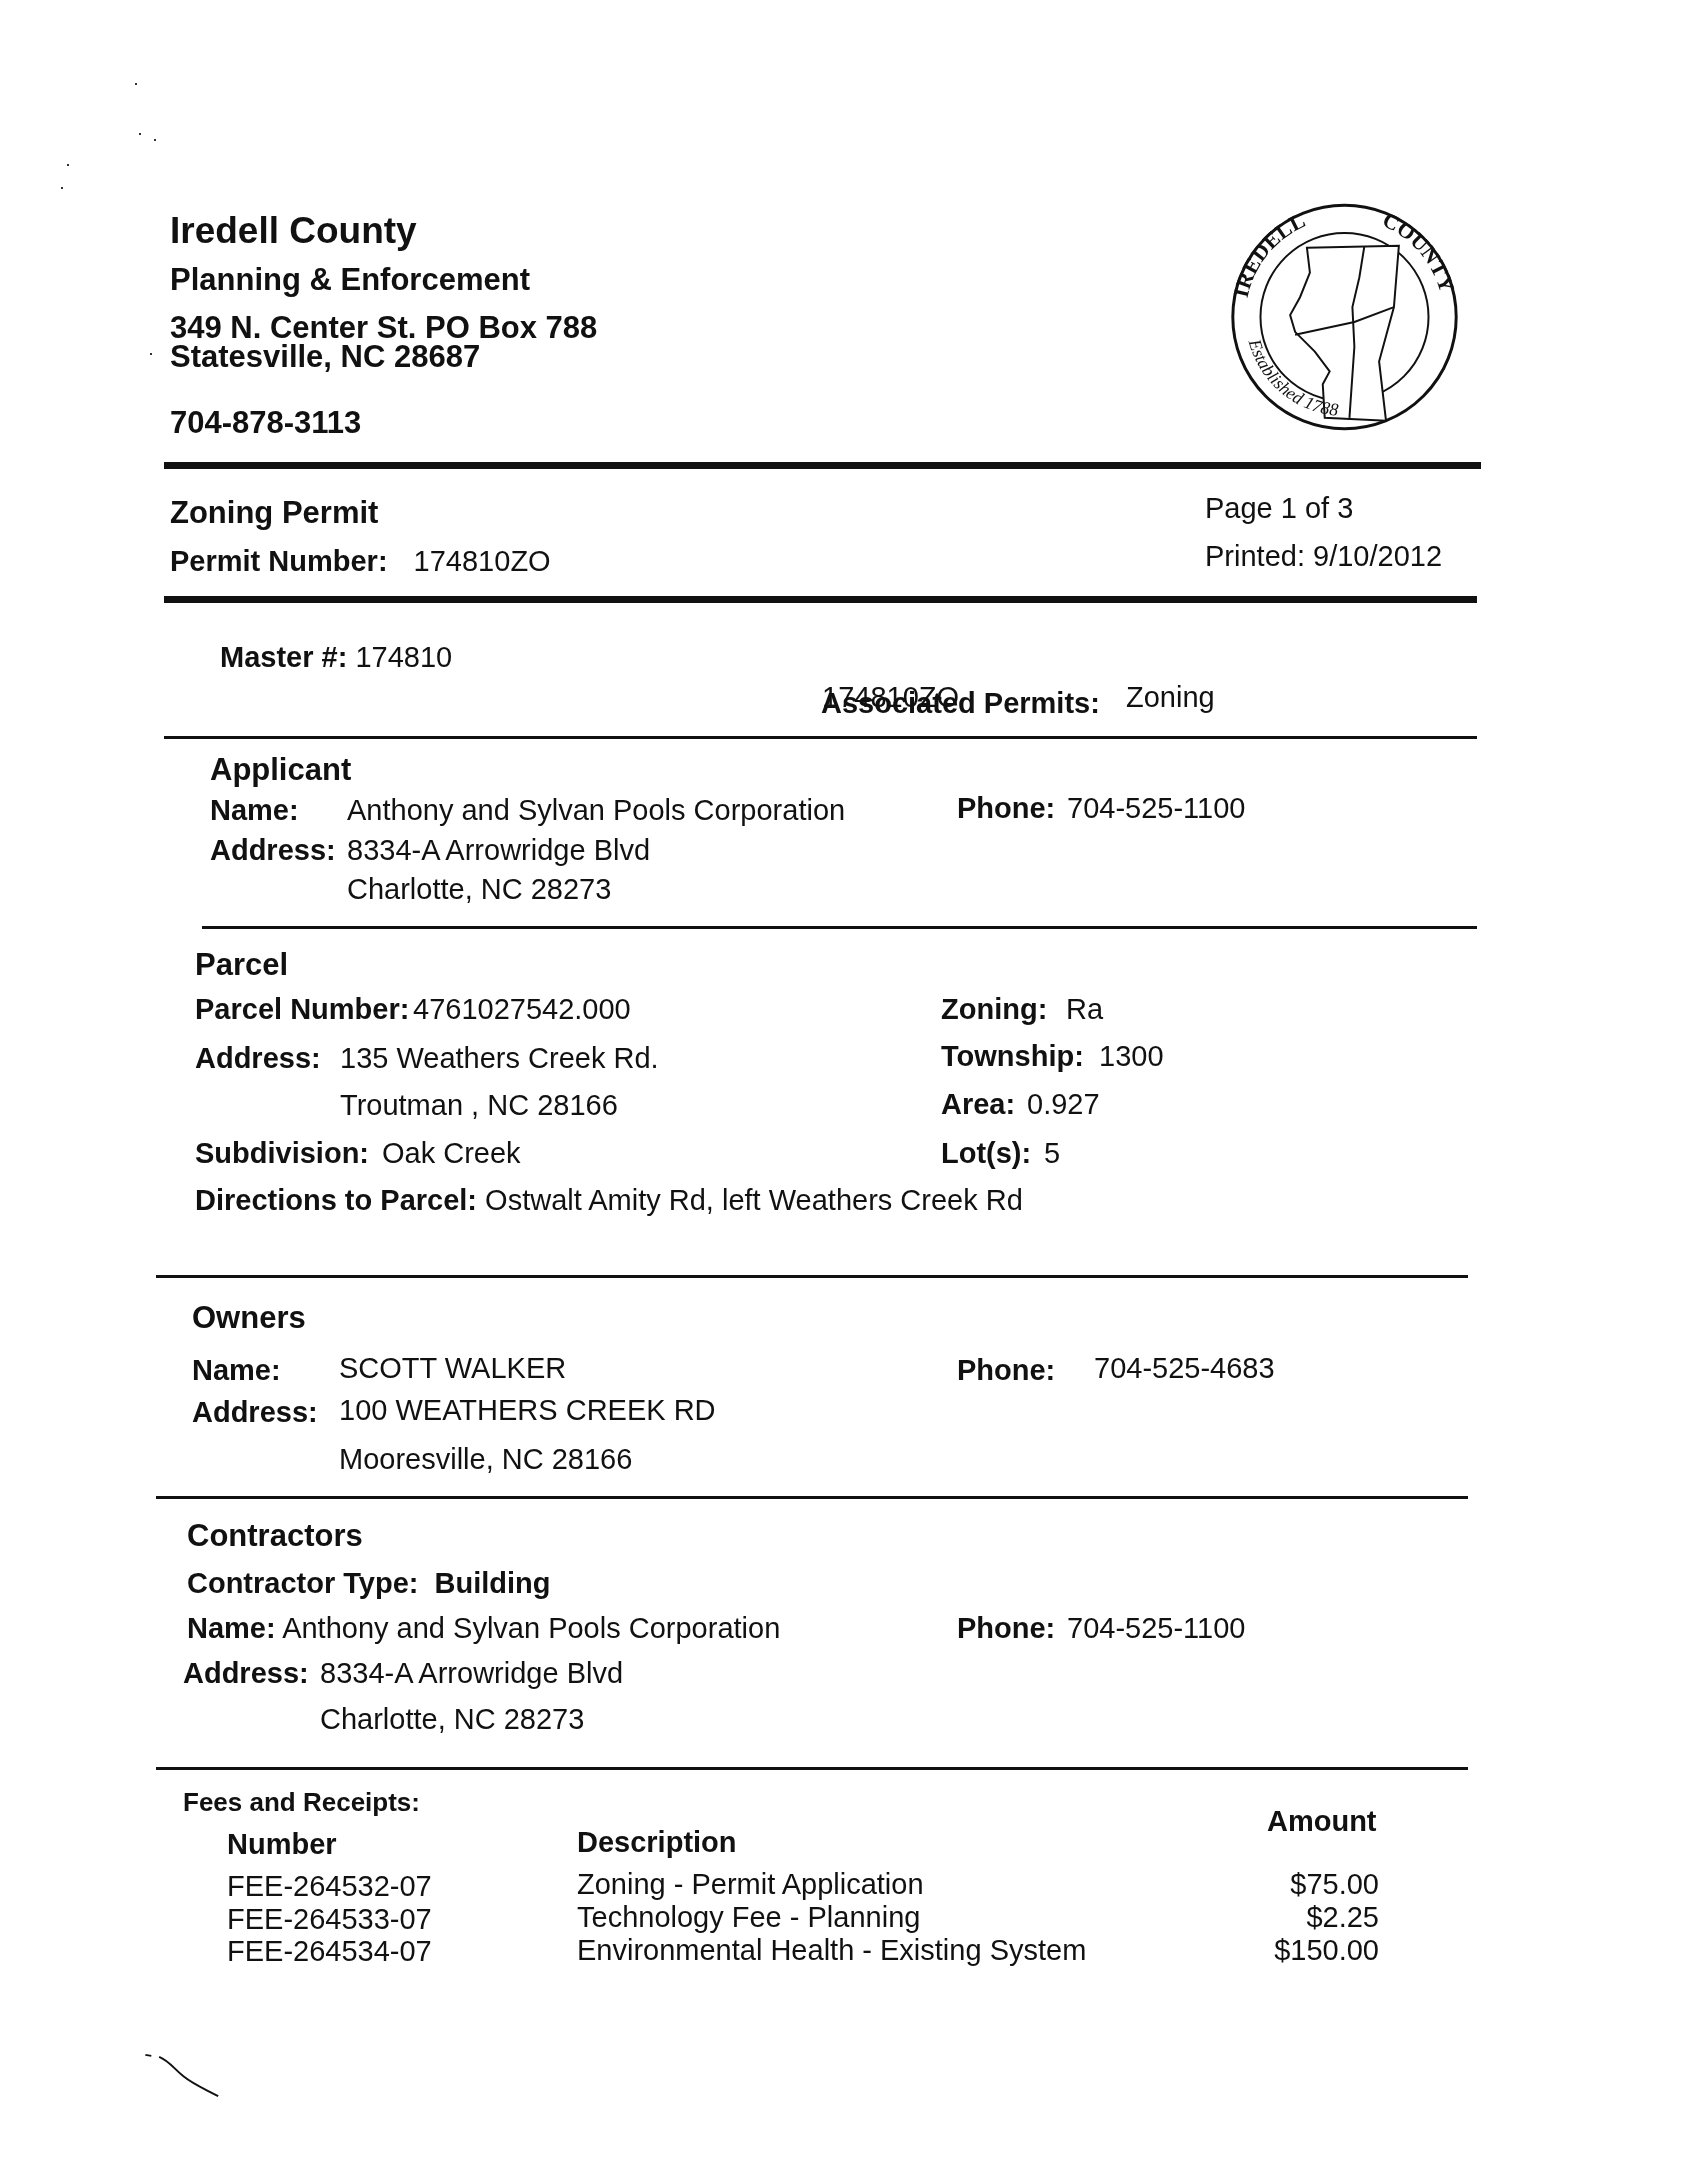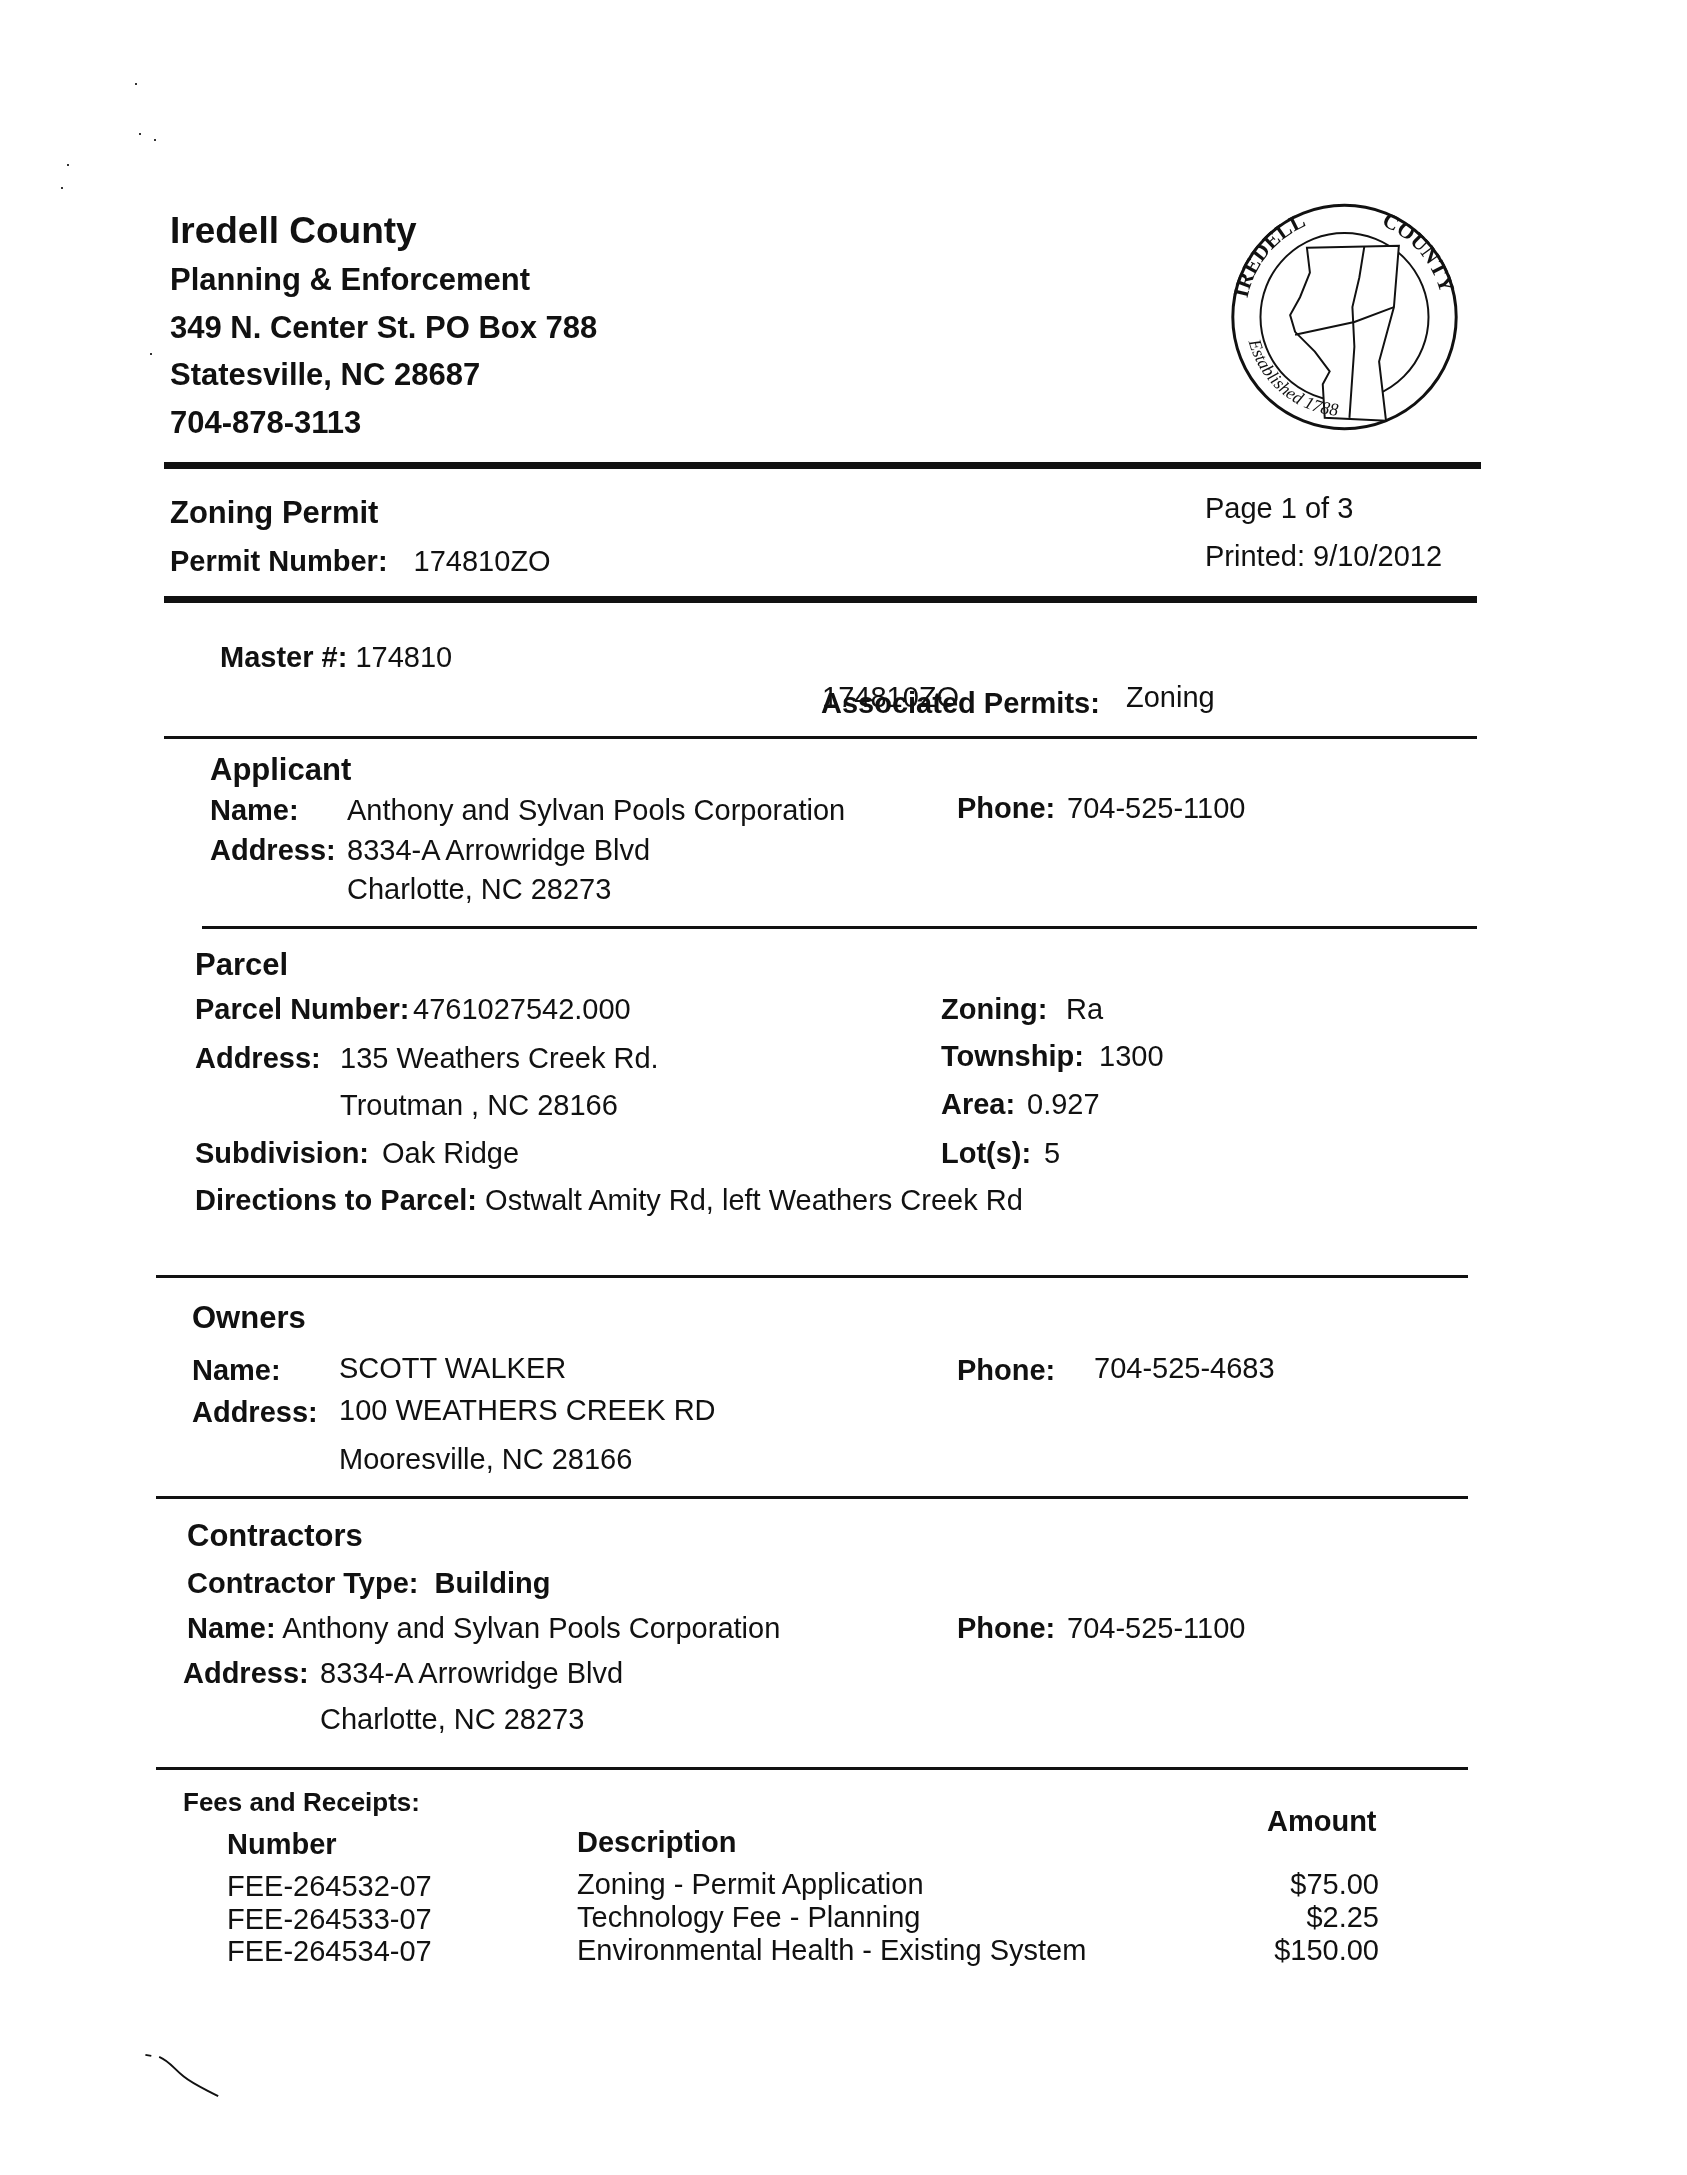--- a/index.html
+++ b/index.html
@@ -23,21 +23,21 @@
 <div class="speck" style="left:139px;top:133px;"></div>
 <div class="speck" style="left:154px;top:139px;"></div>
 <div class="speck" style="left:67px;top:164px;"></div>
 <div class="speck" style="left:61px;top:187px;"></div>
 <div class="speck" style="left:150px;top:353px;"></div>
 
 <div>
   <div class="abs hdr" style="left:170px;top:210px;font-size:37px;">Iredell County</div>
   <div class="abs hdr2" style="left:170px;top:262px;">Planning &amp; Enforcement</div>
   <div class="abs hdr2" style="left:170px;top:310px;">349 N. Center St.  PO Box 788</div>
-  <div class="abs hdr2" style="left:170px;top:357px;">Statesville, NC 28687</div>
+  <div class="abs hdr2" style="left:170px;top:339px;">Statesville, NC 28687</div>
   <div class="abs hdr2" style="left:170px;top:405px;">704-878-3113</div>
 </div>
 
 <svg class="seal" style="left:1216px;top:198px;" width="257" height="238" viewBox="0 0 260 240">
   <circle cx="130" cy="120" r="113" fill="none" stroke="#111" stroke-width="3"></circle>
   <circle cx="130" cy="120" r="85" fill="none" stroke="#111" stroke-width="2"></circle>
 
   <path d="M92 50 L185 48 L180 110 L165 165 L172 225 L110 222 L108 188 L115 175 L100 155 L80 135 L75 118 L85 100 L95 75 Z" fill="#fff" stroke="#111" stroke-width="2"></path>
   <path d="M150 49 L145 80 L138 110 L140 150 L135 222" fill="none" stroke="#111" stroke-width="2"></path>
   <path d="M80 138 L140 125 L180 110" fill="none" stroke="#111" stroke-width="2"></path>
@@ -96,21 +96,21 @@
 <div class="rule" style="left:202px;top:926px;width:1275px;height:3px;"></div>
 
 <div>
   <div class="abs b" style="left:195px;top:947px;font-size:31px;">Parcel</div>
   <div class="abs t lbl" style="left:195px;top:993px;">Parcel Number:</div>
   <div class="abs t" style="left:413px;top:993px;">4761027542.000</div>
   <div class="abs t lbl" style="left:195px;top:1042px;">Address:</div>
   <div class="abs t" style="left:340px;top:1042px;">135 Weathers Creek Rd.</div>
   <div class="abs t" style="left:340px;top:1089px;">Troutman , NC 28166</div>
   <div class="abs t lbl" style="left:195px;top:1137px;">Subdivision:</div>
-  <div class="abs t" style="left:382px;top:1137px;">Oak Ridge</div>
+  <div class="abs t" style="left:382px;top:1137px;">Oak Creek</div>
 
   <div class="abs t lbl" style="left:941px;top:993px;">Zoning:</div>
   <div class="abs t" style="left:1066px;top:993px;">Ra</div>
   <div class="abs t lbl" style="left:941px;top:1040px;">Township:</div>
   <div class="abs t" style="left:1099px;top:1040px;">1300</div>
   <div class="abs t lbl" style="left:941px;top:1088px;">Area:</div>
   <div class="abs t" style="left:1027px;top:1088px;">0.927</div>
   <div class="abs t lbl" style="left:941px;top:1137px;">Lot(s):</div>
   <div class="abs t" style="left:1044px;top:1137px;">5</div>
 

